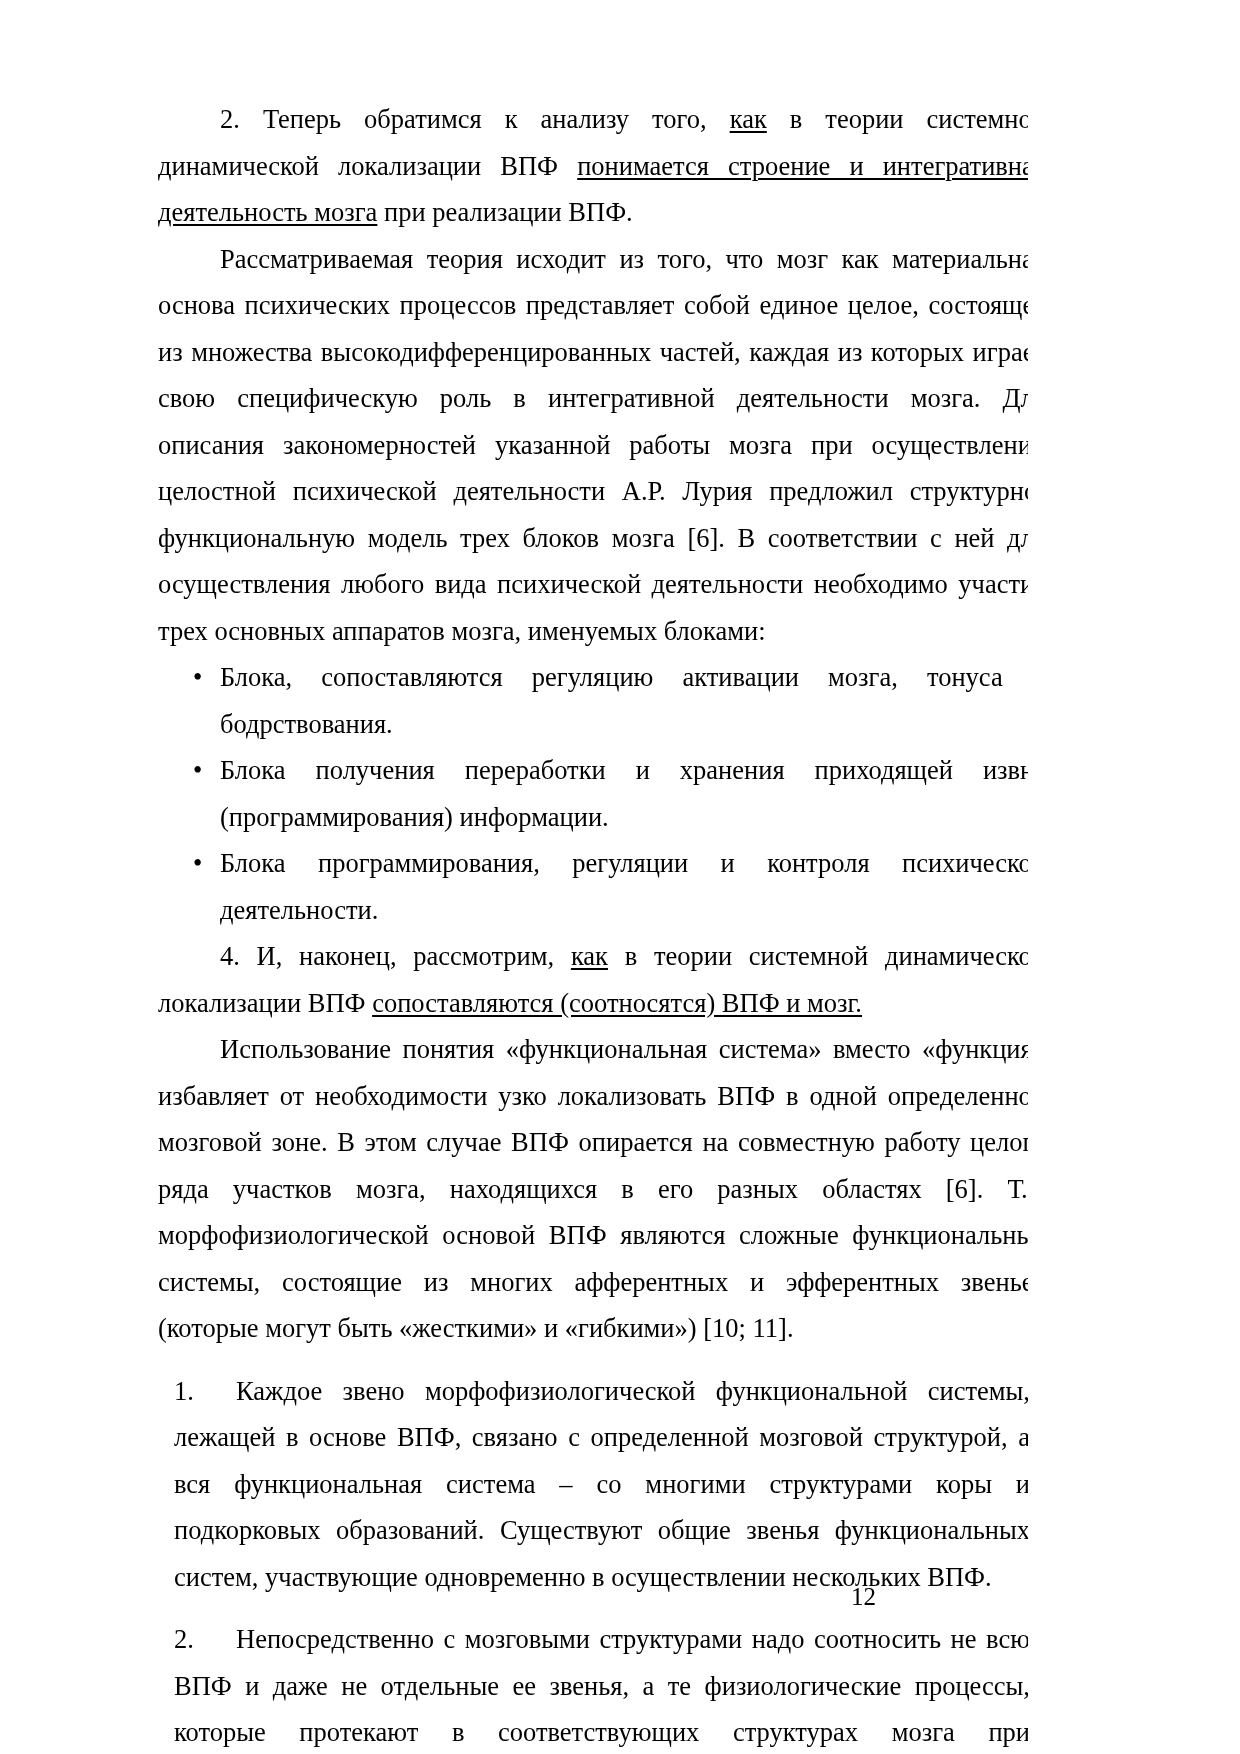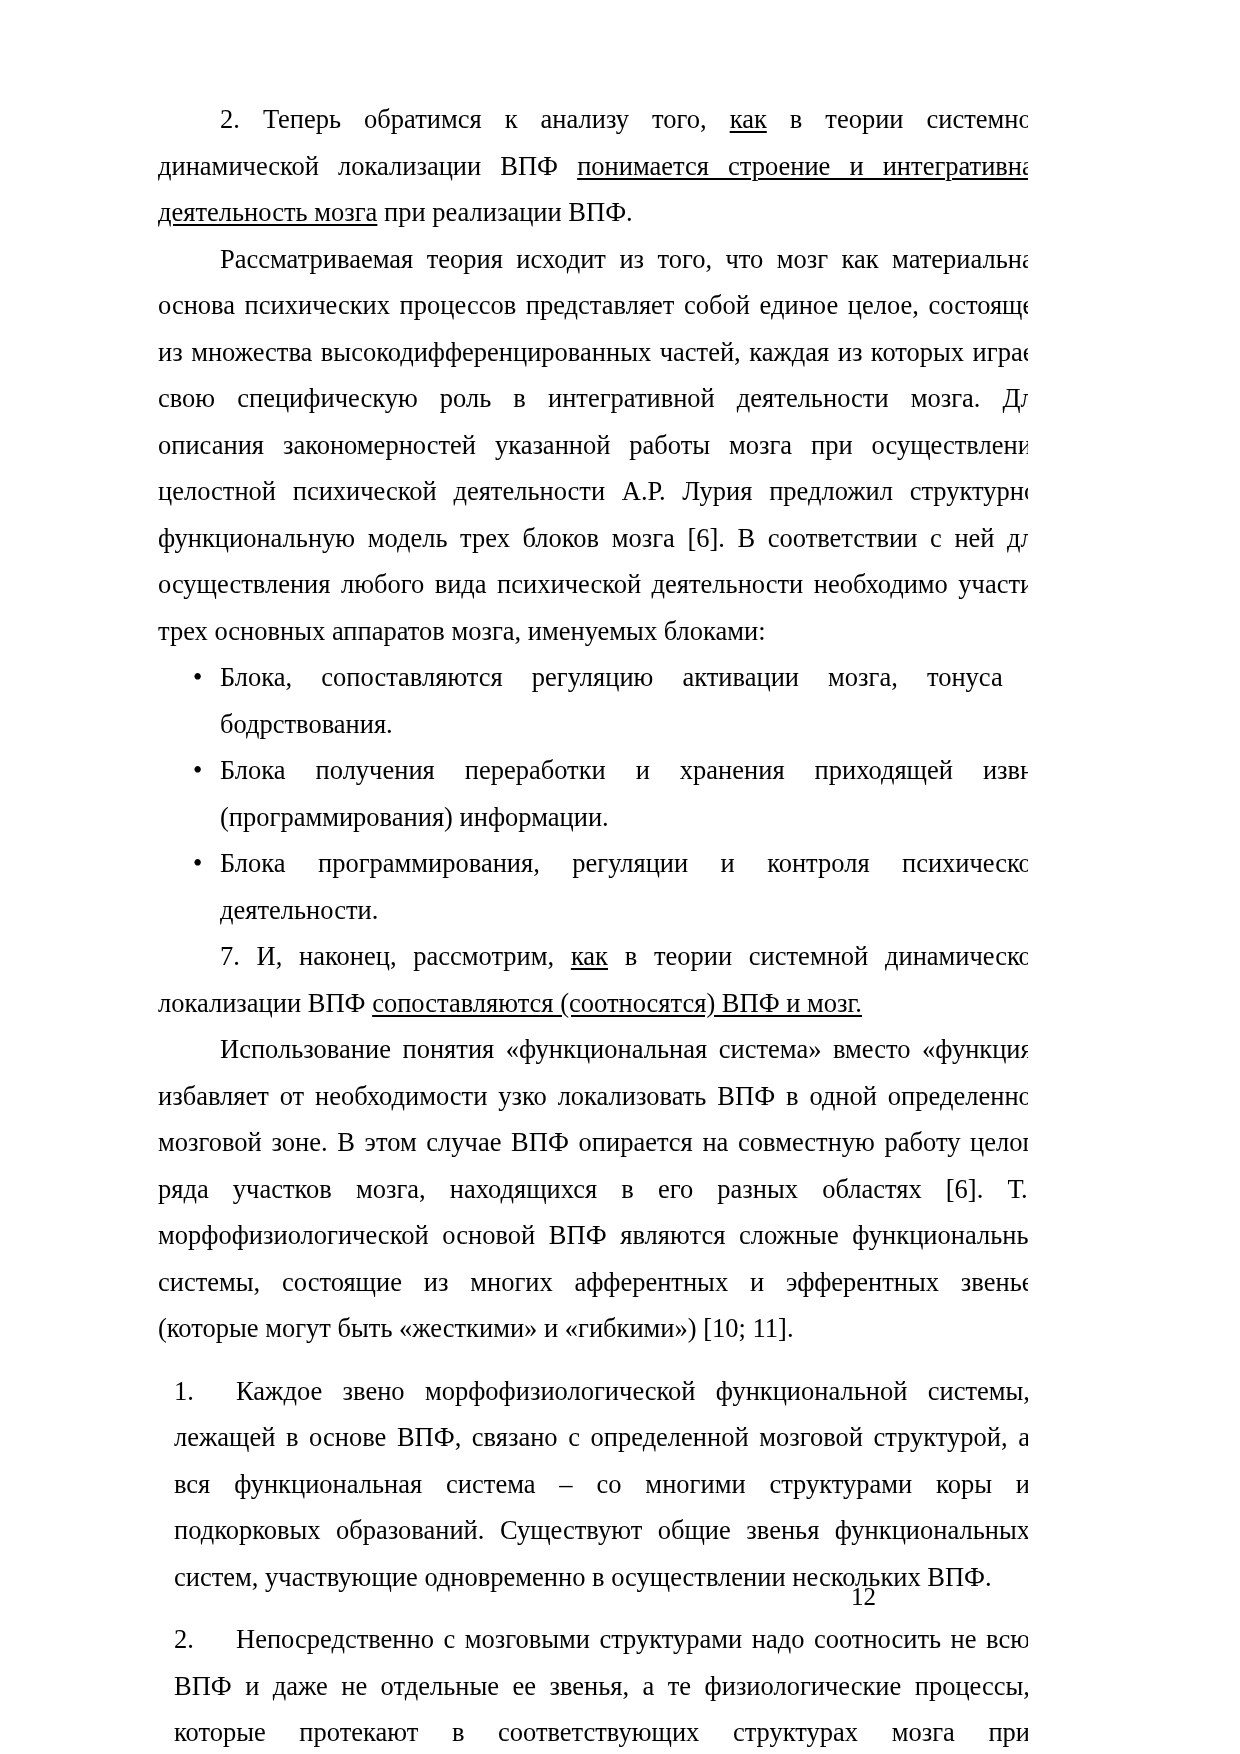--- a/index.html
+++ b/index.html
@@ -118,21 +118,21 @@
         <span class="bullet-dot">•</span>
         <span>Блока получения переработки и хранения приходящей извне (программирования) информации.</span>
       </li>
       <li>
         <span class="bullet-dot">•</span>
         <span>Блока программирования, регуляции и контроля психической деятельности.</span>
       </li>
     </ul>
 
     <p class="para">
-      <span>7. И, наконец, рассмотрим, </span><span class="u">как</span><span> в теории системной динамической локализации ВПФ </span><span class="u">сопоставляются (соотносятся) ВПФ и мозг.</span>
+      <span>4. И, наконец, рассмотрим, </span><span class="u">как</span><span> в теории системной динамической локализации ВПФ </span><span class="u">сопоставляются (соотносятся) ВПФ и мозг.</span>
     </p>
 
     <p class="para">
       <span>Использование понятия «функциональная система» вместо «функция» избавляет от необходимости узко локализовать ВПФ в одной определенной мозговой зоне. В этом случае ВПФ опирается на совместную работу целого ряда участков мозга, находящихся в его разных областях [6]. Т.е. морфофизиологической основой ВПФ являются сложные функциональные системы, состоящие из многих афферентных и эфферентных звеньев (которые могут быть «жесткими» и «гибкими») [10; 11].</span>
     </p>
 
 
     <ol class="numlist">
       <li>
         <span class="num">1.</span><span>Каждое звено морфофизиологической функциональной системы, лежащей в основе ВПФ, связано с определенной мозговой структурой, а вся функциональная система  – со многими структурами коры и подкорковых образований. Существуют общие звенья функциональных систем, участвующие одновременно в осуществлении нескольких ВПФ.</span>

